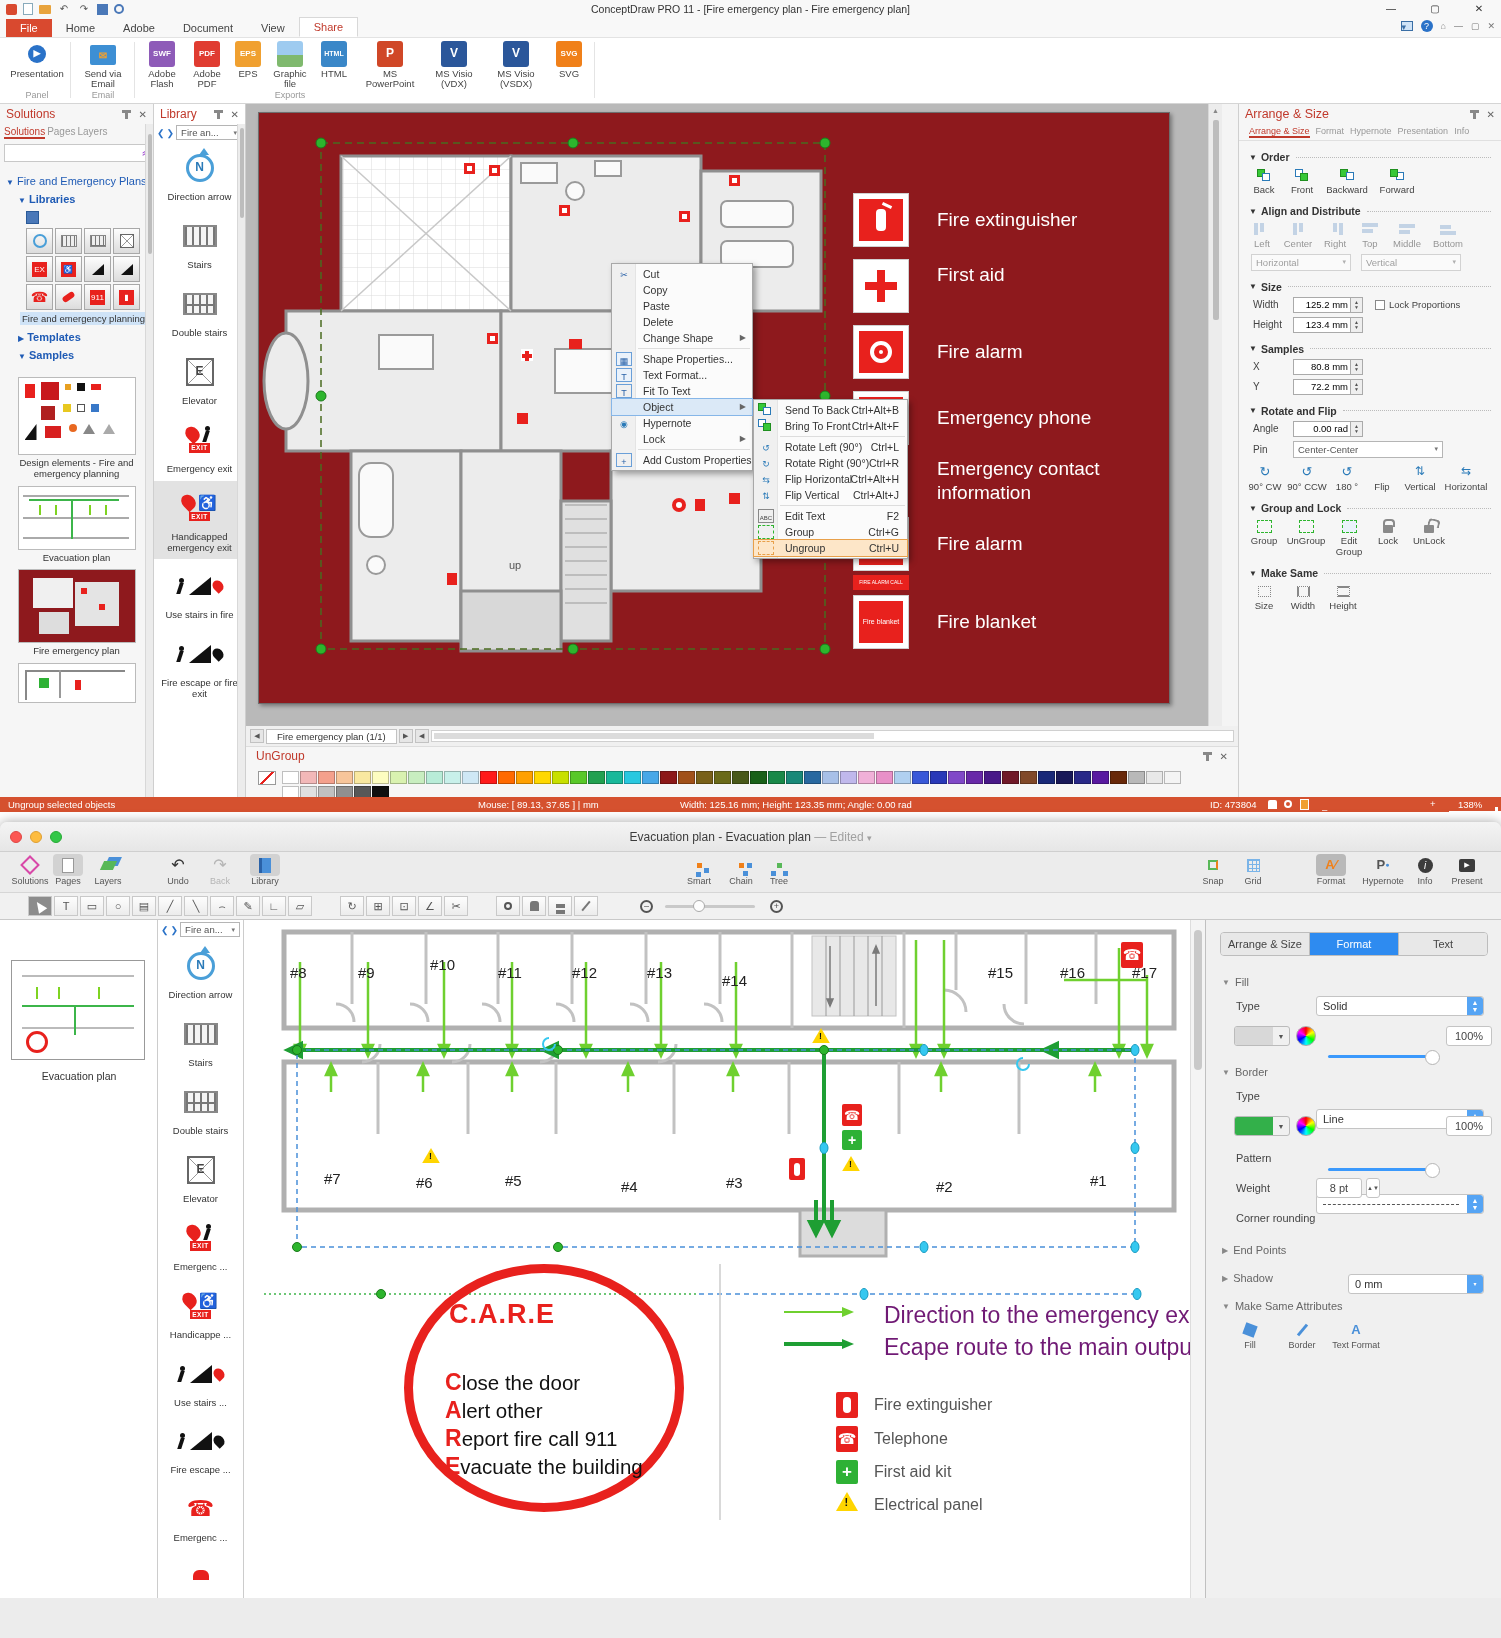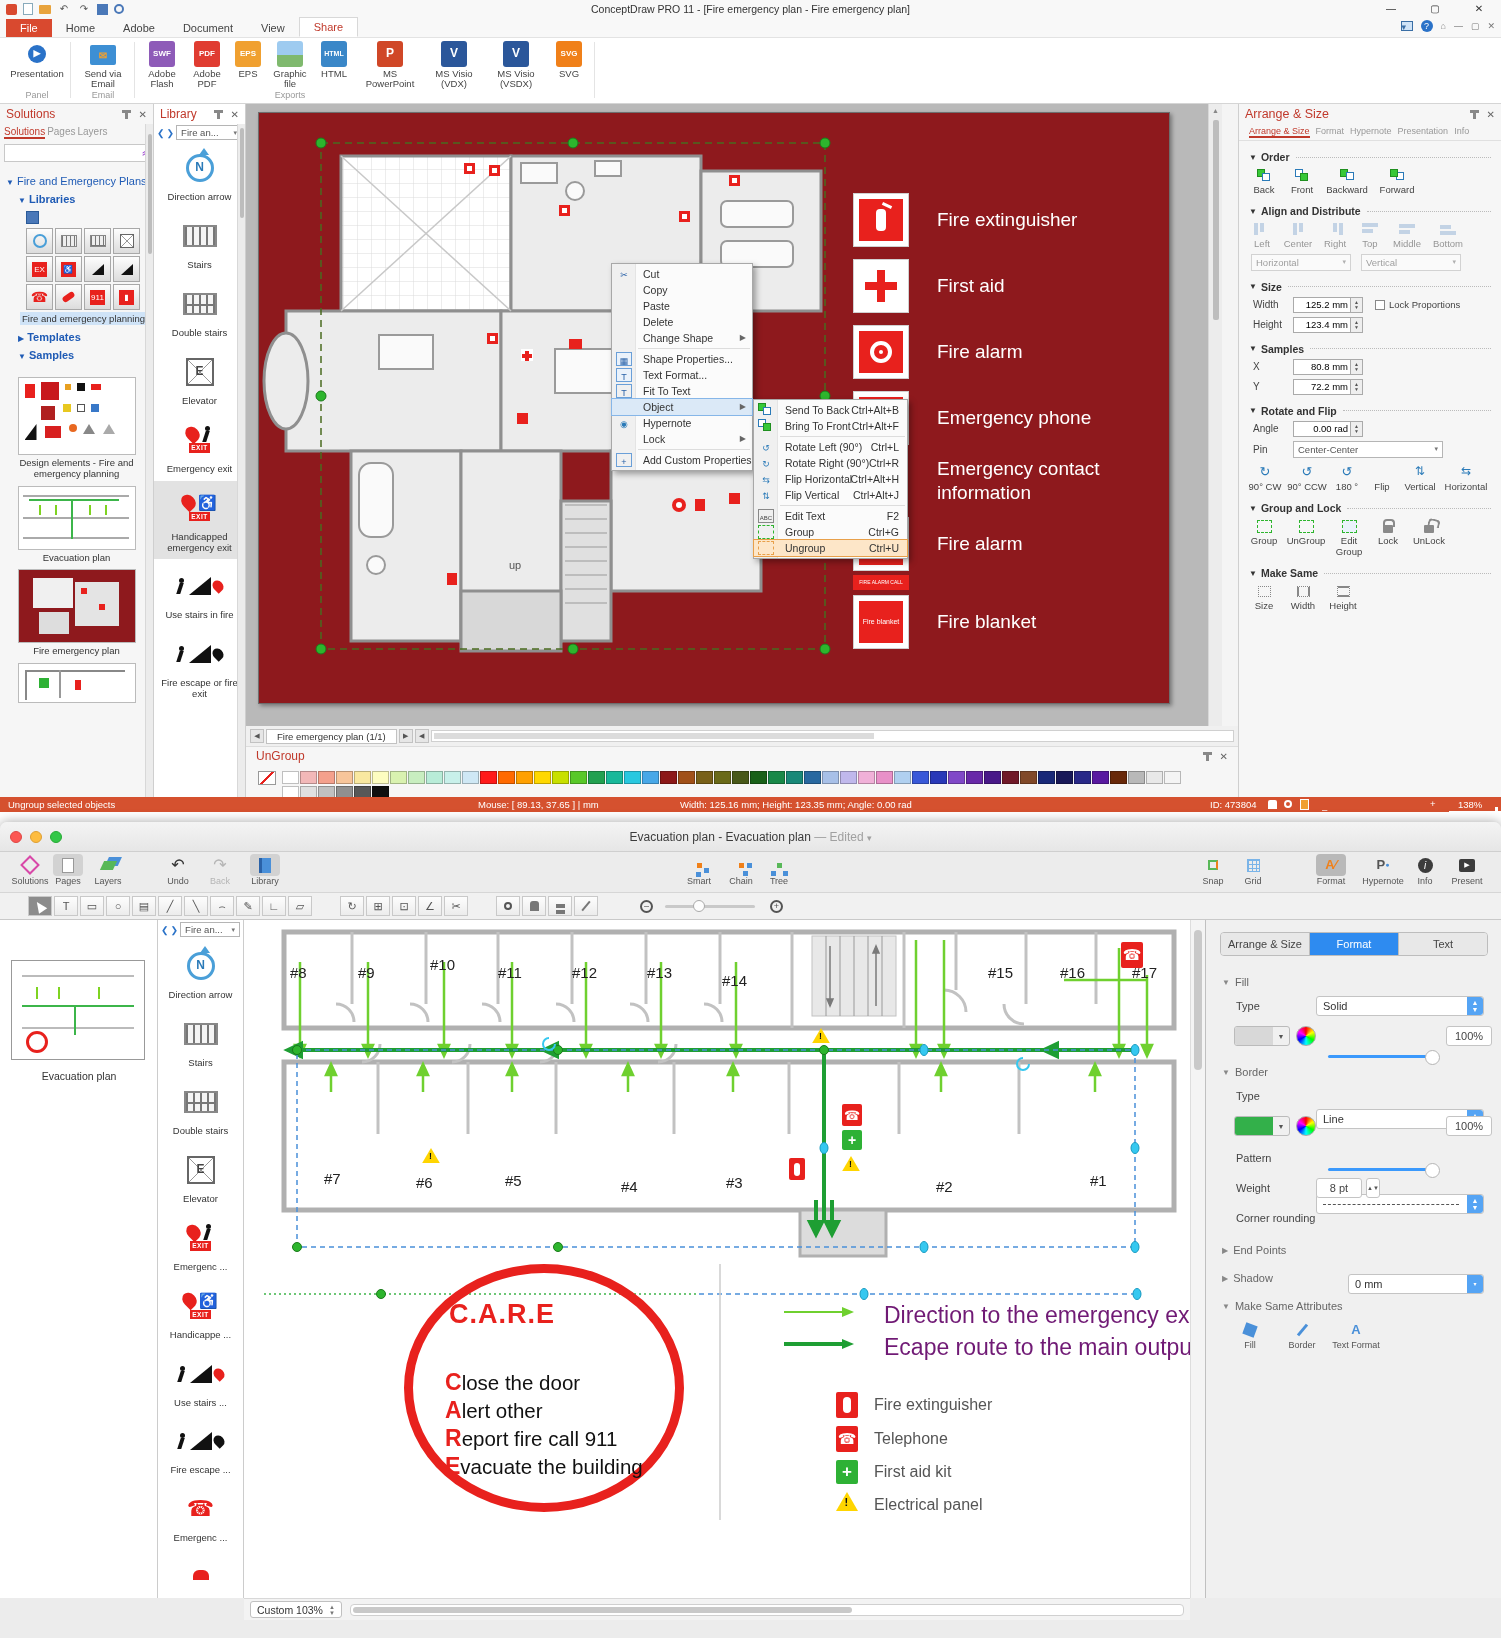--- a/index.html
+++ b/index.html
@@ -563,21 +563,21 @@
       
       <div class="legendcard" style="left:594px;top:80px">
           <span class="lg-red">
             <span class="extg"></span>
           </span>
         </div>
       <span class="legendlabel" style="top:96px">Fire extinguisher</span>
       <div class="legendcard" style="left:594px;top:146px">
           <span class="cross"></span>
         </div>
-      <span class="legendlabel" style="top:162px">First aid</span>
+      <span class="legendlabel" style="top:151px">First aid</span>
       <div class="legendcard" style="left:594px;top:212px">
           <span class="lg-red">
             <span class="ringy"></span>
           </span>
         </div>
       <span class="legendlabel" style="top:228px">Fire alarm</span>
       <div class="legendcard" style="left:594px;top:278px">
           <span class="lg-red" style="font-size:22px">☎</span>
         </div>
       <span class="legendlabel" style="top:294px">Emergency phone</span>
@@ -1367,22 +1367,13 @@
       </div>
     <div class="col abs" style="left:24px;top:402px;width:40px"><div class="colic">
           <span style="width:12px;height:12px;background:#4a90d9;transform:rotate(20deg)"></span>
         </div><span style="font-size:9px;color:#555">Fill</span></div>
     <div class="col abs" style="left:74px;top:402px;width:44px"><div class="colic">
           <span style="width:3px;height:14px;background:#4a90d9;transform:rotate(40deg)"></span>
         </div><span style="font-size:9px;color:#555">Border</span></div>
     <div class="col abs" style="left:126px;top:402px;width:48px"><div class="colic" style="color:#4a90d9;font-weight:bold;font-size:13px">A</div><span style="font-size:9px;color:#555">Text Format</span></div>
   </div>
 
-  <div id="maczoomrow">
-    <span class="zoombox">
-        <span>Custom 103%</span>
-        <span style="font-size:6px;color:#777">▲<br>▼</span>
-      </span>
-    <span class="hscroll" style="flex:1;border-radius:4px">
-        <i style="width:60%;background:#c9c9c9;border-radius:3px"></i>
-      </span>
-  </div>
 </section>
 
 </body></html>

